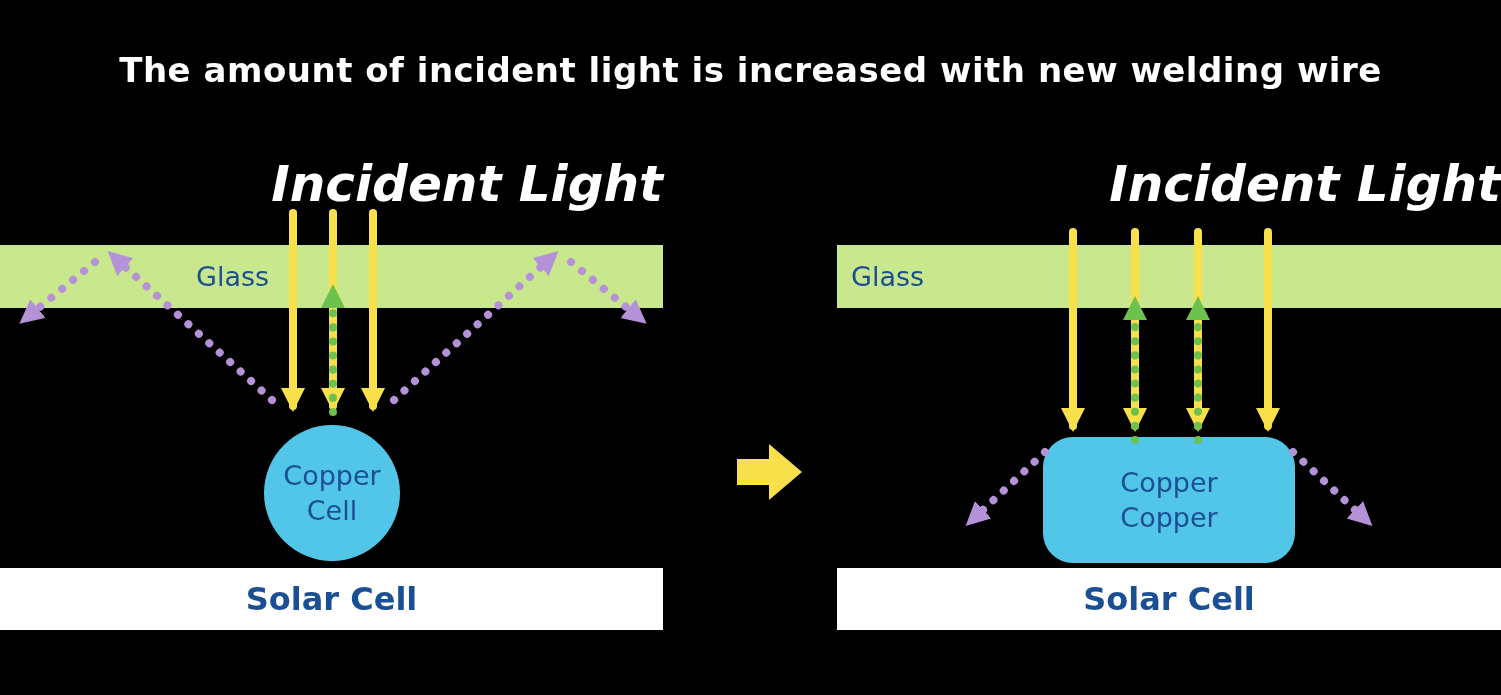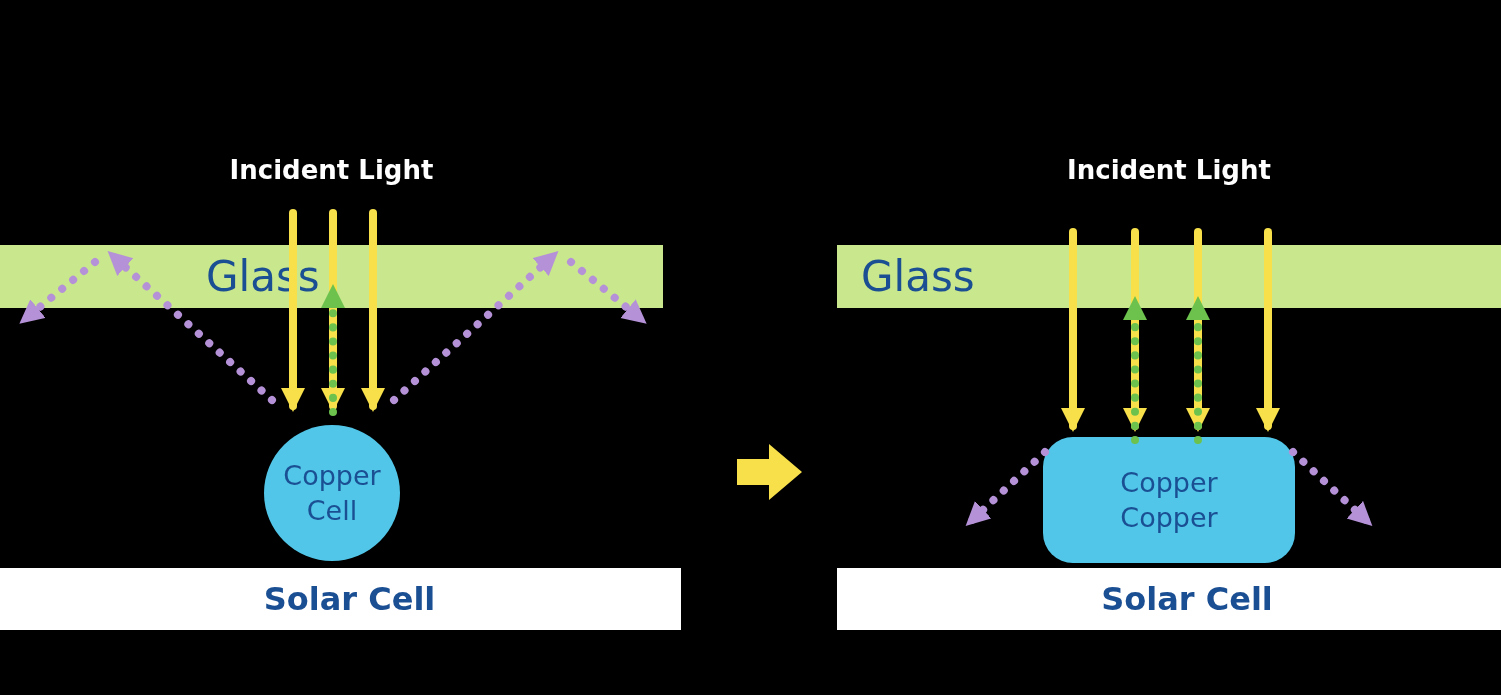--- a/index.html
+++ b/index.html
@@ -23,44 +23,44 @@
     text-align: center;
     color: var(--color-title_text, #ffffff);
     font-size: 34px;
     font-weight: 700;
     letter-spacing: 0.5px;
   }
   .heading {
     position: absolute;
     top: 155px;
     color: var(--color-title_text, #ffffff);
-    font-size: 26px;
+    font-size: 50px;
     font-weight: 600;
-    text-align: center;
+    text-align: right;
+    font-style: italic;
   }
   #heading-left { left: 0; width: 663px; }
   #heading-right { left: 837px; width: 664px; }
 
   .glass-band {
     position: absolute;
     top: 245px;
     height: 63px;
     background: var(--color-glass_band, #c9e78c);
   }
   #glass-left { left: 0; width: 663px; }
   #glass-right { left: 837px; width: 664px; }
   .glass-label {
     position: absolute;
     top: 0;
     height: 64px;
     line-height: 63px;
-    font-size: 42px;
+    font-size: 27px;
     font-weight: 500;
     color: var(--color-navy_text, #1b4f93);
-    margin-left: 10px;
   }
   #glass-label-left { left: 196px; }
   #glass-label-right { left: 14px; }
 
   .copper-wire {
     position: absolute;
     left: 264px;
     top: 425px;
     width: 136px;
     height: 136px;
@@ -96,21 +96,20 @@
   .solar-cell {
     position: absolute;
     top: 568px;
     height: 62px;
     background: var(--color-solar_cell_white, #ffffff);
     color: var(--color-navy_text, #1b4f93);
     font-size: 32px;
     font-weight: 600;
     text-align: center;
     line-height: 62px;
-    padding-left: 18px;
   }
   #solar-left { left: 0; width: 663px; }
   #solar-right { left: 837px; width: 664px; }
 
   #arrow-layer {
     position: absolute;
     left: 0;
     top: 0;
     width: 1501px;
     height: 695px;
@@ -139,20 +138,21 @@
   .mk-yellow { fill: var(--color-incident_yellow, #f8e04b); }
   .mk-green  { fill: var(--color-returned_green, #6cc24d); }
   .mk-purple { fill: var(--color-reflected_purple, #b592d8); }
   .transition-arrow { fill: var(--color-incident_yellow, #f8e04b); }
 </style>
 </head>
 <body>
 
 <div id="stage">
 
+  <div class="title">The amount of incident light is increased with new welding wire</div>
 
   <div class="heading" id="heading-left">Incident Light</div>
   <div class="heading" id="heading-right">Incident Light</div>
 
   <div class="glass-band" id="glass-left">
     <div class="glass-label" id="glass-label-left">Glass</div>
   </div>
   <div class="glass-band" id="glass-right">
     <div class="glass-label" id="glass-label-right">Glass</div>
   </div>

